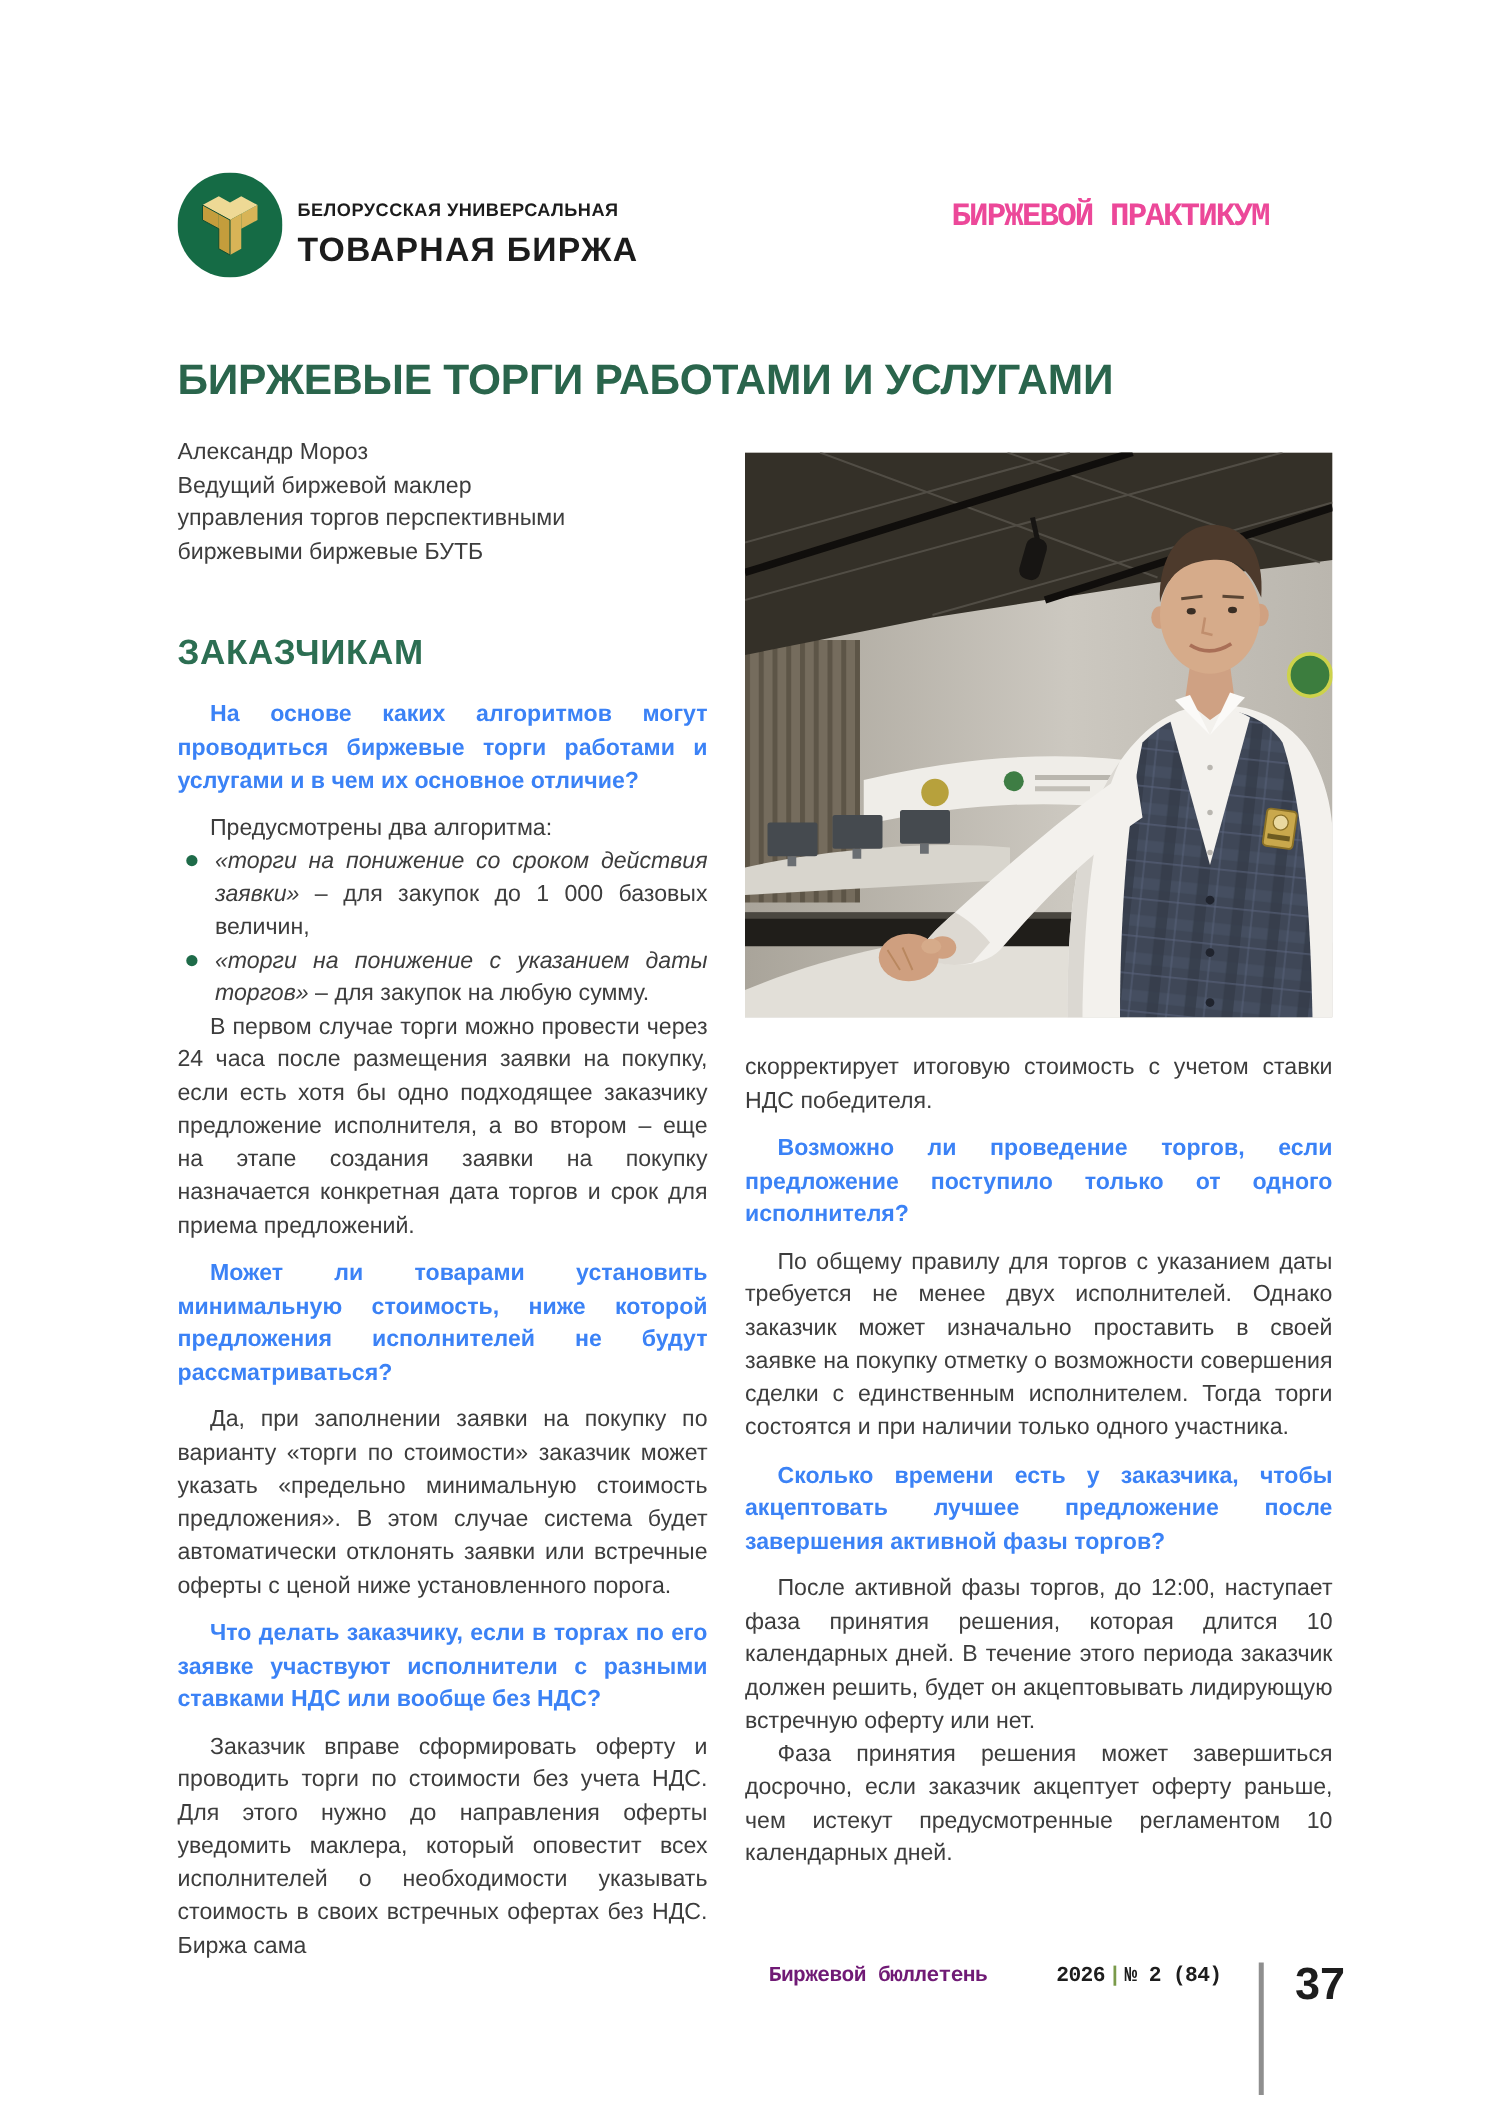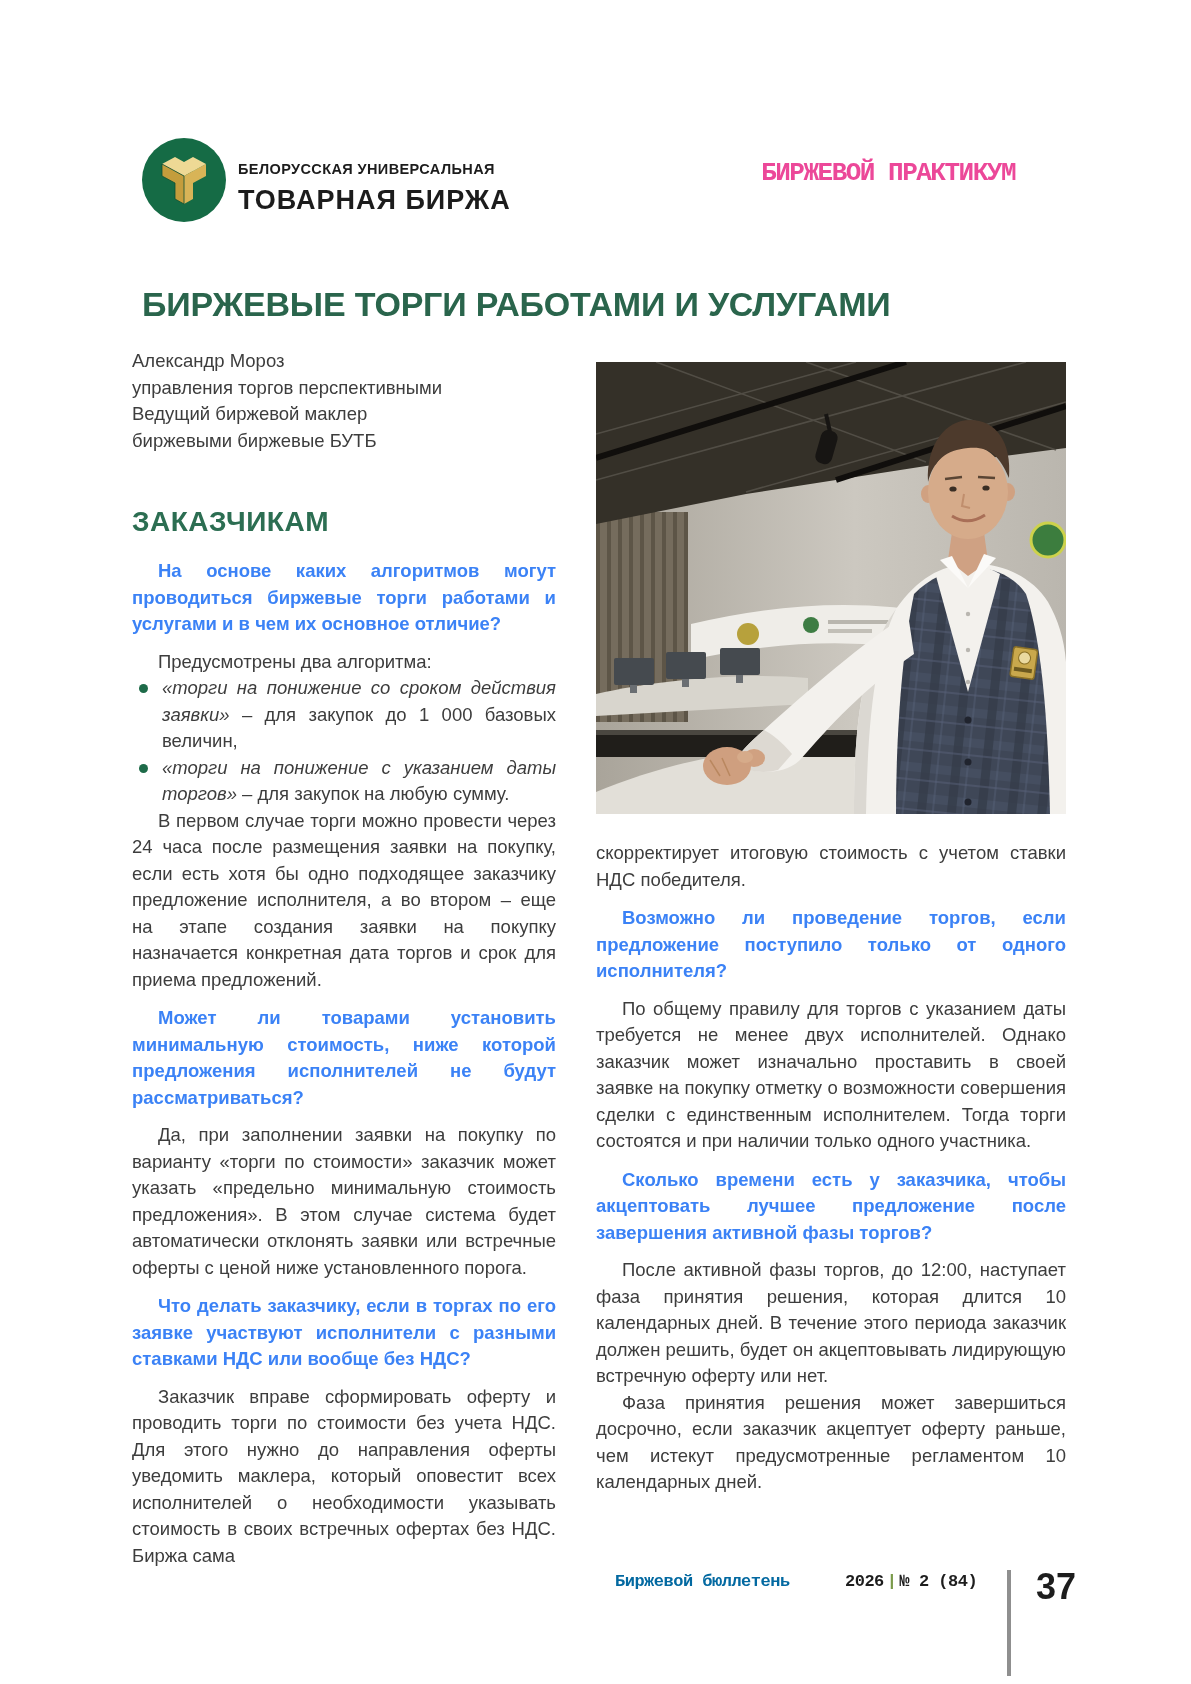--- a/index.html
+++ b/index.html
@@ -16,21 +16,21 @@
     position:absolute;right:128px;top:158px;
     font-family:"Liberation Mono", monospace;font-weight:700;
     font-size:26px;letter-spacing:-1.5px;color:#ec4899;white-space:nowrap;
   }
   
   .title{
     position:absolute;left:142px;top:262px;width:900px;
     font-size:34px;font-weight:700;color:#2a654c;letter-spacing:-0.2px;
   }
   
-  .col-left{position:absolute;left:132px;top:348px;width:424px;}
+  .col-left{position:absolute;left:142px;top:348px;width:424px;}
   .col-right{position:absolute;left:596px;top:362px;width:470px;}
   .author{width:100%;text-align:right;}
   .author-name{font-size:23px;color:#3c7a5e;margin:0 0 12px 0;font-weight:400;}
   .author-role{font-size:18.5px;line-height:28px;color:#8c8c8c;margin:0;}
   .section-h{
     font-size:28px;font-weight:700;color:#2c6e52;letter-spacing:0.5px;
     margin:52px 0 20px 0;
   }
   .article p{margin:0;font-size:18.5px;line-height:26.5px;text-align:justify;color:#3d3d3d;}
   .article p.ind{text-indent:26px;}
@@ -40,21 +40,21 @@
     position:absolute;left:7px;top:9px;width:9px;height:9px;border-radius:50%;
     background:#1e6b49;
   }
   .article p.bullet .it{font-style:italic;}
   .photo{width:470px;height:452px;margin:0 0 26px 0;line-height:0;}
   .photo svg{display:block;}
   
   .footer-journal{
     position:absolute;left:615px;top:1572px;
     font-family:"Liberation Mono", monospace;font-weight:700;font-size:17px;
-    letter-spacing:-0.5px;color:#0369a1;white-space:nowrap;
+    letter-spacing:-0.5px;color:#701a75;white-space:nowrap;
   }
   .footer-issue{
     position:absolute;left:845px;top:1572px;
     font-family:"Liberation Mono", monospace;font-weight:700;font-size:17px;
     letter-spacing:-0.5px;color:#1d1d1d;white-space:nowrap;
   }
   .footer-issue .pipe{color:#7a9a4a;padding:0 3px;}
   .footer-rule{
     position:absolute;left:1007px;top:1570px;width:4px;height:106px;background:#8f8f8f;
   }
@@ -82,22 +82,22 @@
     <div class="logo-line1">БЕЛОРУССКАЯ УНИВЕРСАЛЬНАЯ</div>
     <div class="logo-line2">ТОВАРНАЯ БИРЖА</div>
   </div>
   <div class="rubric">БИРЖЕВОЙ ПРАКТИКУМ</div>
 
   <h1 class="title">БИРЖЕВЫЕ ТОРГИ РАБОТАМИ И УСЛУГАМИ</h1>
 
   <div class="col-left article">
     <div class="author">
       <p class="author-name">Александр Мороз</p>
+      <p class="author-role">Ведущий биржевой маклер</p>
       <p class="author-role">управления торгов перспективными</p>
-      <p class="author-role">Ведущий биржевой маклер</p>
       <p class="author-role">биржевыми биржевые БУТБ</p>
     </div>
     <div class="section-h">ЗАКАЗЧИКАМ</div>
     <div>
         <p class="q">На основе каких алгоритмов могут проводиться биржевые торги работами и услугами и в чем их основное отличие?</p>
         <p class="ind">Предусмотрены два алгоритма:</p>
         <p class="bullet"><span class="dot"></span><span class="it">«торги на понижение со сроком действия заявки»</span><span> – для закупок до 1 000 базовых величин,</span></p>
         <p class="bullet"><span class="dot"></span><span class="it">«торги на понижение с указанием даты торгов»</span><span> – для закупок на любую сумму.</span></p>
         <p class="ind">В первом случае торги можно провести через 24 часа после размещения заявки на покупку, если есть хотя бы одно подходящее заказчику предложение исполнителя, а во втором – еще на этапе создания заявки на покупку назначается конкретная дата торгов и срок для приема предложений.</p>
         <p class="q">Может ли товарами установить минимальную стоимость, ниже которой предложения исполнителей не будут рассматриваться?</p>

